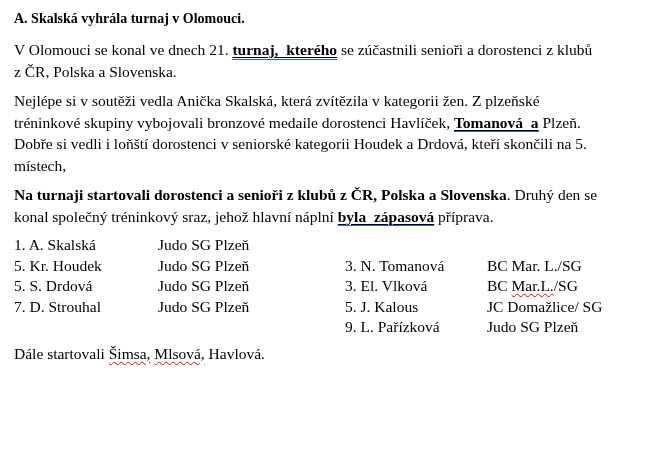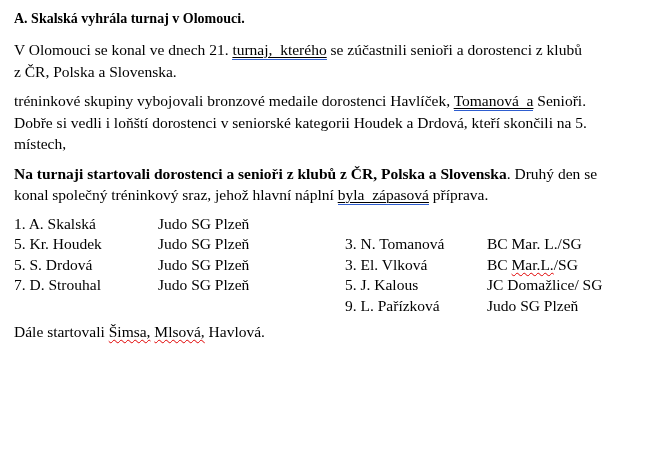--- a/index.html
+++ b/index.html
@@ -61,20 +61,21 @@
     white-space: pre;
   }
   
   .seg-b { font-weight: bold; }
   .seg-g {
     text-decoration: underline;
     text-decoration-thickness: 1px;
     text-underline-offset: 2px;
     border-bottom: 1.5px solid #2f5ed0;
     padding-bottom: 0.5px;
+    font-weight: bold;
   }
   .seg-r {
     text-decoration: underline wavy #e00000;
     text-decoration-thickness: 1px;
     text-underline-offset: 2px;
     text-align: center;
   }
 </style>
 </head>
 <body>
@@ -82,21 +83,22 @@
 <div class="doc">
 
   <h1 class="title">A. Skalská vyhrála turnaj v Olomouci.</h1>
 
   <div class="para">
       <div class="line"><span>V Olomouci se konal ve dnech 21. </span><span class="seg-g">turnaj,  kterého</span><span> se zúčastnili senioři a dorostenci z klubů</span></div>
       <div class="line"><span>z ČR, Polska a Slovenska.</span></div>
     </div>
 
   <div class="para">
-      <div class="line"><span>tréninkové skupiny vybojovali bronzové medaile dorostenci Havlíček, </span><span class="seg-g">Tomanová  a</span><span> Senioři.</span></div>
+      <div class="line"><span>Nejlépe si v soutěži vedla Anička Skalská, která zvítězila v kategorii žen. Z plzeňské</span></div>
+      <div class="line"><span>tréninkové skupiny vybojovali bronzové medaile dorostenci Havlíček, </span><span class="seg-g">Tomanová  a</span><span> Plzeň.</span></div>
       <div class="line"><span>Dobře si vedli i loňští dorostenci v seniorské kategorii Houdek a Drdová, kteří skončili na 5.</span></div>
       <div class="line"><span>místech,</span></div>
     </div>
 
   <div class="para">
       <div class="line"><span class="seg-b">Na turnaji startovali dorostenci a senioři z klubů z ČR, Polska a Slovenska</span><span>. Druhý den se</span></div>
       <div class="line"><span>konal společný tréninkový sraz, jehož hlavní náplní </span><span class="seg-g">byla  zápasová</span><span> příprava.</span></div>
     </div>
 
 

